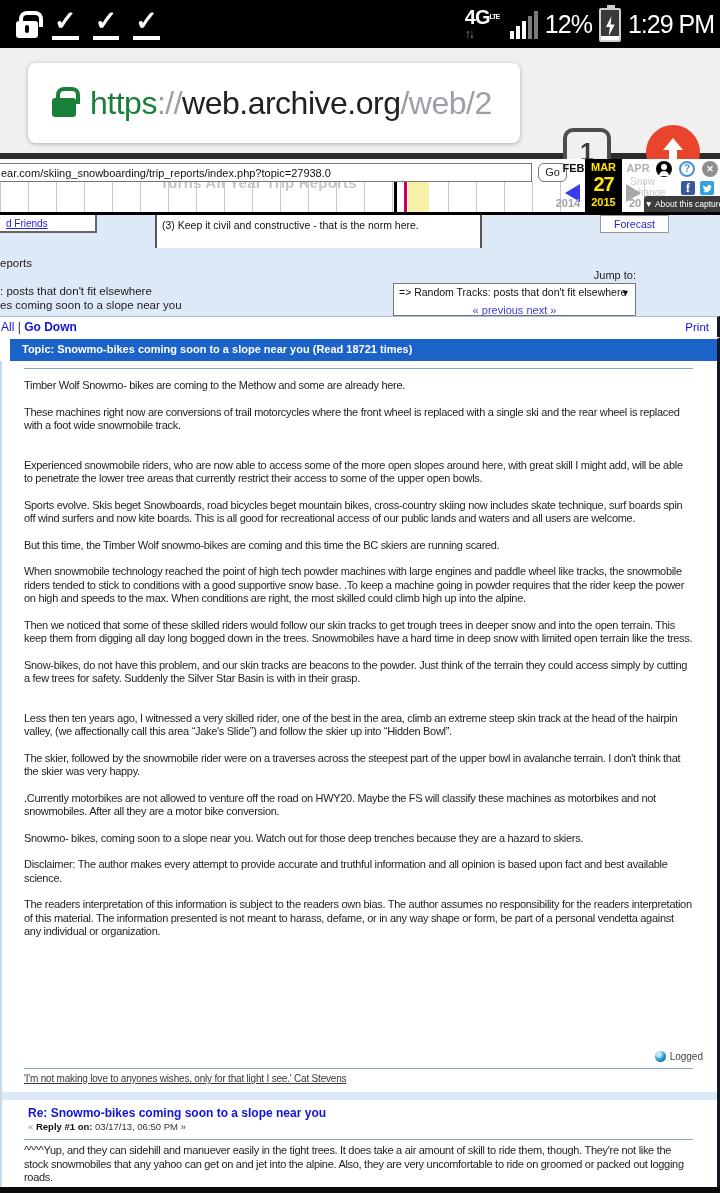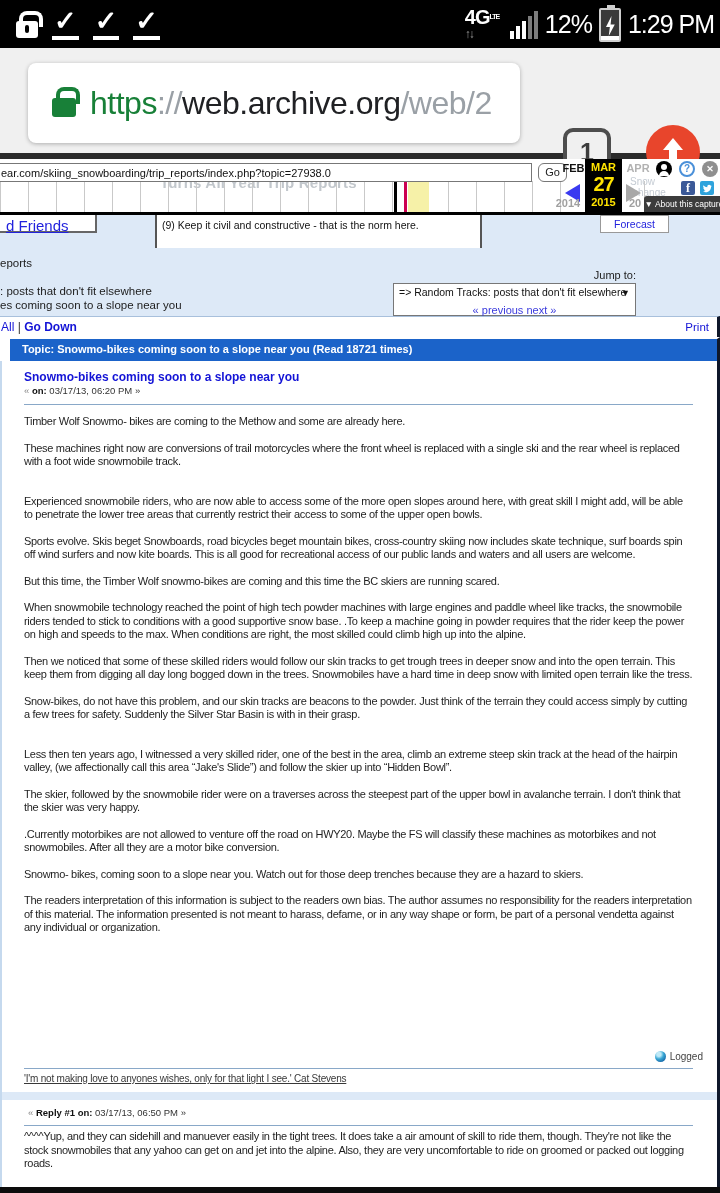--- a/index.html
+++ b/index.html
@@ -90,21 +90,21 @@
   .wb-tw { position:absolute; left:700px; top:22px; width:14px; height:14px; background:#2fa3dc; border-radius:2px;
     display:flex; align-items:center; justify-content:center; }
   .wb-about { position:absolute; left:644px; top:37px; width:80px; height:16px; background:#3c3c3c; border-radius:3px 3px 0 0;
     color:#fff; font-size:8.5px; line-height:16px; text-align:center; }
   #wb-line { height:3px; background:#000; }
 
   
   #page-strip { height:33px; background:#dde9f7; position:relative; overflow:hidden; font-size:10.5px; }
   .ps-friends { position:absolute; left:0; top:0; width:97px; height:18px; background:#fff;
     border-right:2px solid #666; border-bottom:2px solid #666; padding:2px 0 0 6px; }
-  .ps-friends span { color:#2222dd; text-decoration:underline; font-size:15px; }
+  .ps-friends span { color:#2222dd; text-decoration:underline; font-size:10px; }
   .ps-rules { position:absolute; left:155px; top:-3px; width:327px; height:38px; background:#fff;
     border:2px solid #555; padding:5px 0 0 5px; color:#111; }
   .ps-forecast { position:absolute; left:600px; top:0; width:69px; height:18px; background:#fff; border:1px solid #999;
     text-align:center; line-height:16px; }
   .ps-forecast span { color:#2222dd; }
 
   
   #crumbs { height:68px; background:#dde9f7; position:relative; font-size:11.5px; color:#1c1c1c; }
   .cr1 { position:absolute; left:0; top:9px; }
   .cr2 { position:absolute; left:0; top:37px; }
@@ -224,21 +224,21 @@
     <svg viewBox="0 0 24 24" width="10" height="10">
         <path fill="#fff" d="M23 5.1c-.8.4-1.7.6-2.6.8a4.5 4.5 0 0 0-7.7 4.1A12.8 12.8 0 0 1 3.4 5.3a4.5 4.5 0 0 0 1.4 6 4.4 4.4 0 0 1-2-.5v.1a4.5 4.5 0 0 0 3.6 4.4 4.6 4.6 0 0 1-2 .1 4.5 4.5 0 0 0 4.2 3.1A9 9 0 0 1 2 20.4a12.7 12.7 0 0 0 6.9 2c8.3 0 12.8-6.9 12.8-12.8v-.6c.9-.6 1.6-1.4 2.2-2.3-.8.4-1.7.6-2.6.7.9-.6 1.6-1.5 2-2.5z"></path>
       </svg>
   </div>
   <div class="wb-about">▼ About this capture</div>
 </div>
 <div id="wb-line"></div>
 
 <div id="page-strip">
   <div class="ps-friends"><span>d Friends</span></div>
-  <div class="ps-rules"><span>(9) Keep it civil and constructive - that is the norm here.</span></div>
+  <div class="ps-rules"><span>(3) Keep it civil and constructive - that is the norm here.</span></div>
   <div class="ps-forecast"><span>Forecast</span></div>
 </div>
 
 <div id="crumbs">
   <div class="cr1">eports</div>
   <div class="cr2">: posts that don't fit elsewhere</div>
   <div class="cr3">es coming soon to a slope near you</div>
   <div class="jump-label">Jump to:</div>
   <div class="jump-select">
     <span>=&gt; Random Tracks: posts that don't fit elsewhere</span>
@@ -248,53 +248,51 @@
 </div>
 
 <div id="nav-bar" class="edged">
   <span class="nav-all">All</span><span class="nav-sep"> | </span><span class="nav-godown">Go Down</span>
   <span class="nav-print">Print</span>
 </div>
 
 <div id="topic-bar" class="edged">Topic: Snowmo-bikes coming soon to a slope near you  (Read 18721 times)</div>
 
 <div id="post1" class="edged">
-  <div class="post-head">
-    <div class="post-title">Snowmo-bikes coming soon to a slope near you</div>
-    <div class="post-meta"><span class="guill">« </span><b>on:</b><span> 03/17/13, 06:20 PM »</span></div>
-  </div>
   <hr class="post-hr">
   <div class="post-body">
       <p>Timber Wolf Snowmo- bikes are coming to the Methow and some are already here.</p>
       <p>These machines  right now are conversions of  trail motorcycles where the front wheel is replaced with a single ski and the rear wheel is replaced with a foot wide snowmobile track.</p>
       <div class="pspacer"></div>
       <p>Experienced snowmobile riders, who are now able to access some of the more open slopes around here, with great skill I might add, will be able to penetrate the  lower tree areas that currently restrict their access to some of the upper open bowls.</p>
       <p>Sports evolve. Skis beget Snowboards, road bicycles beget mountain bikes, cross-country skiing now includes skate technique, surf boards spin off wind surfers and now kite boards. This is all good for recreational access of our public lands and waters and all users are welcome.</p>
       <p>But this time, the Timber Wolf snowmo-bikes are coming and this time the BC skiers are running scared.</p>
       <p>When snowmobile technology reached the point of high tech powder machines with large engines and paddle wheel like tracks, the snowmobile riders tended to stick to conditions with a good supportive snow base. .To keep a machine going in powder requires that the rider keep the power on high and speeds to the max. When conditions are right, the most skilled could climb high up into the alpine.</p>
       <p>Then we noticed that some of these skilled riders would follow our skin tracks to get trough trees in deeper snow and into the open terrain. This keep them from digging all day long bogged down in the trees. Snowmobiles have a hard time in deep snow with limited open terrain like the tress.</p>
       <p>Snow-bikes, do not have this problem, and our skin tracks are beacons to the powder. Just think of the terrain they could access simply by cutting a few trees for safety. Suddenly the Silver Star Basin is with in their grasp.</p>
       <div class="pspacer"></div>
       <p>Less then ten years ago, I witnessed a very skilled rider, one of the best in the area, climb an extreme steep skin track at the head of the hairpin valley, (we affectionally  call this area “Jake's Slide”) and follow the skier up into “Hidden Bowl”.</p>
       <p>The skier, followed by the snowmobile rider were on a traverses across the steepest part of the upper bowl in avalanche terrain. I don't think that  the skier was very happy.</p>
       <p>.Currently motorbikes are not allowed to venture off  the road on HWY20. Maybe the FS will classify these machines as motorbikes and not snowmobiles. After all they are a motor bike conversion.</p>
       <p>Snowmo- bikes, coming soon to a slope near you. Watch out for those deep trenches because they are a hazard to skiers.</p>
+      <p>Disclaimer:  The author makes every attempt to provide accurate and truthful information and all opinion is based upon fact and  best available science.</p>
       <p>The readers interpretation of this information is subject to the readers own bias. The author assumes no responsibility for the readers interpretation of this material. The information presented  is not meant to harass, defame, or in any way shape or form, be part of a personal vendetta against any individual or organization.</p>
     </div>
   <div class="logged-row">
     <span class="globe-ico"></span>
     <span>Logged</span>
   </div>
   <hr class="sig-hr">
   <div class="signature">'I'm not making love to anyones wishes, only for that light I see.' Cat Stevens</div>
 </div>
 
 <div id="post-gap" class="edged"></div>
 
 <div id="post2" class="edged">
   <div class="reply-head">
+    <div class="post-title">Re: Snowmo-bikes coming soon to a slope near you</div>
     <div class="post-meta"><span class="guill">« </span><b>Reply #1 on:</b><span> 03/17/13, 06:50 PM »</span></div>
   </div>
   <hr class="reply-hr">
   <div class="reply-body">^^^^Yup, and they can sidehill and manuever easily in the tight trees.  It does take a air amount of skill to ride them, though.  They're not like the stock snowmobiles that any yahoo can get on and jet into the alpine.  Also, they are very uncomfortable to ride on groomed or packed out logging roads.</div>
 </div>
 
 <div id="bottom-bar"></div>
 
 </body></html>

